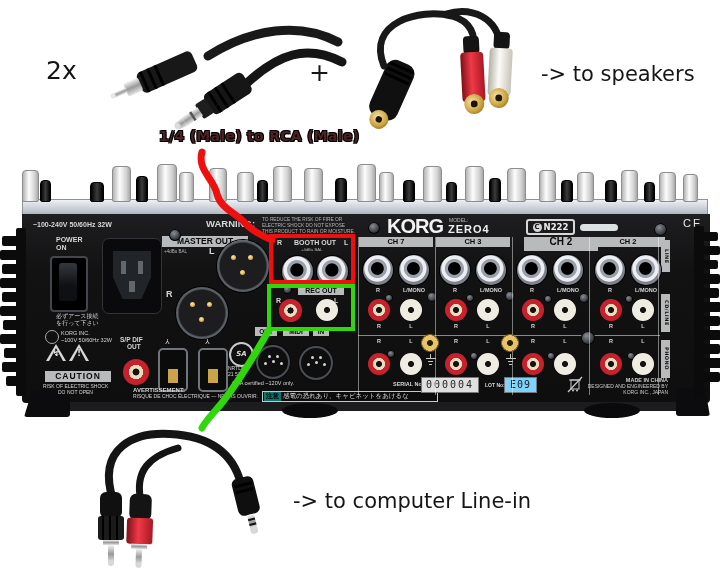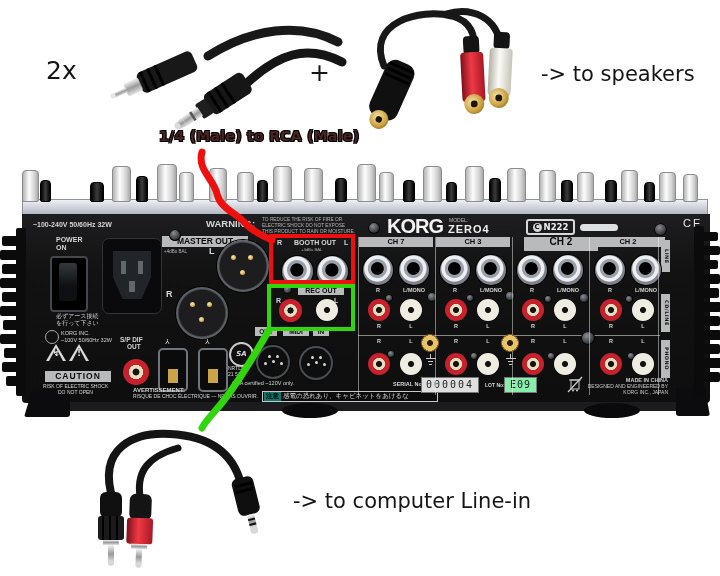--- a/index.html
+++ b/index.html
@@ -159,21 +159,21 @@
       <span style="font-size:8.5px;font-weight:bold;color:#eee;">N222</span>
     </div>
     <div class="abs" style="left:580px;top:224px;width:38px;height:7px;background:#dde0e3;border-radius:4px;"></div>
     <div class="t" style="left:683px;top:217px;font-size:11px;font-weight:normal;letter-spacing:2px;color:#e8e8e8;">CE</div>
 
     <div class="t" style="left:393px;top:381px;font-size:5.5px;font-weight:bold;">SERIAL No:</div>
     <div class="abs" style="left:421px;top:377px;width:58px;height:16px;background:#dfdfdf;border:1px solid #777;box-sizing:border-box;">
       <div style="font-family:'DejaVu Sans Mono',monospace;font-size:10px;letter-spacing:2px;color:#222;text-align:center;line-height:14px;">000004</div>
     </div>
     <div class="t" style="left:485px;top:383px;font-size:5px;font-weight:bold;">LOT No:</div>
-    <div class="abs" style="left:504px;top:377px;width:33px;height:16px;background:#86efac;border:1px solid #777;box-sizing:border-box;">
+    <div class="abs" style="left:504px;top:377px;width:33px;height:16px;background:#7dd3fc;border:1px solid #777;box-sizing:border-box;">
       <div style="font-family:'DejaVu Sans Mono',monospace;font-size:10px;letter-spacing:1px;color:#222;text-align:center;line-height:14px;">E09</div>
     </div>
     <svg width="16" height="17" style="position:absolute;left:567px;top:376px;">
       <rect x="4" y="4" width="8" height="9" fill="none" stroke="#ccc" stroke-width="1"></rect>
       <line x1="2" y1="4" x2="14" y2="4" stroke="#ccc" stroke-width="1"></line>
       <circle cx="6" cy="14.5" r="1" fill="#ccc"></circle>
         <circle cx="10" cy="14.5" r="1" fill="#ccc"></circle>
       <line x1="1" y1="16" x2="15" y2="1" stroke="#ccc" stroke-width="1.2"></line>
     </svg>
     <div class="abs" style="left:558px;top:377px;width:110px;text-align:right;color:#ccc;font-family:'Liberation Sans',sans-serif;">

